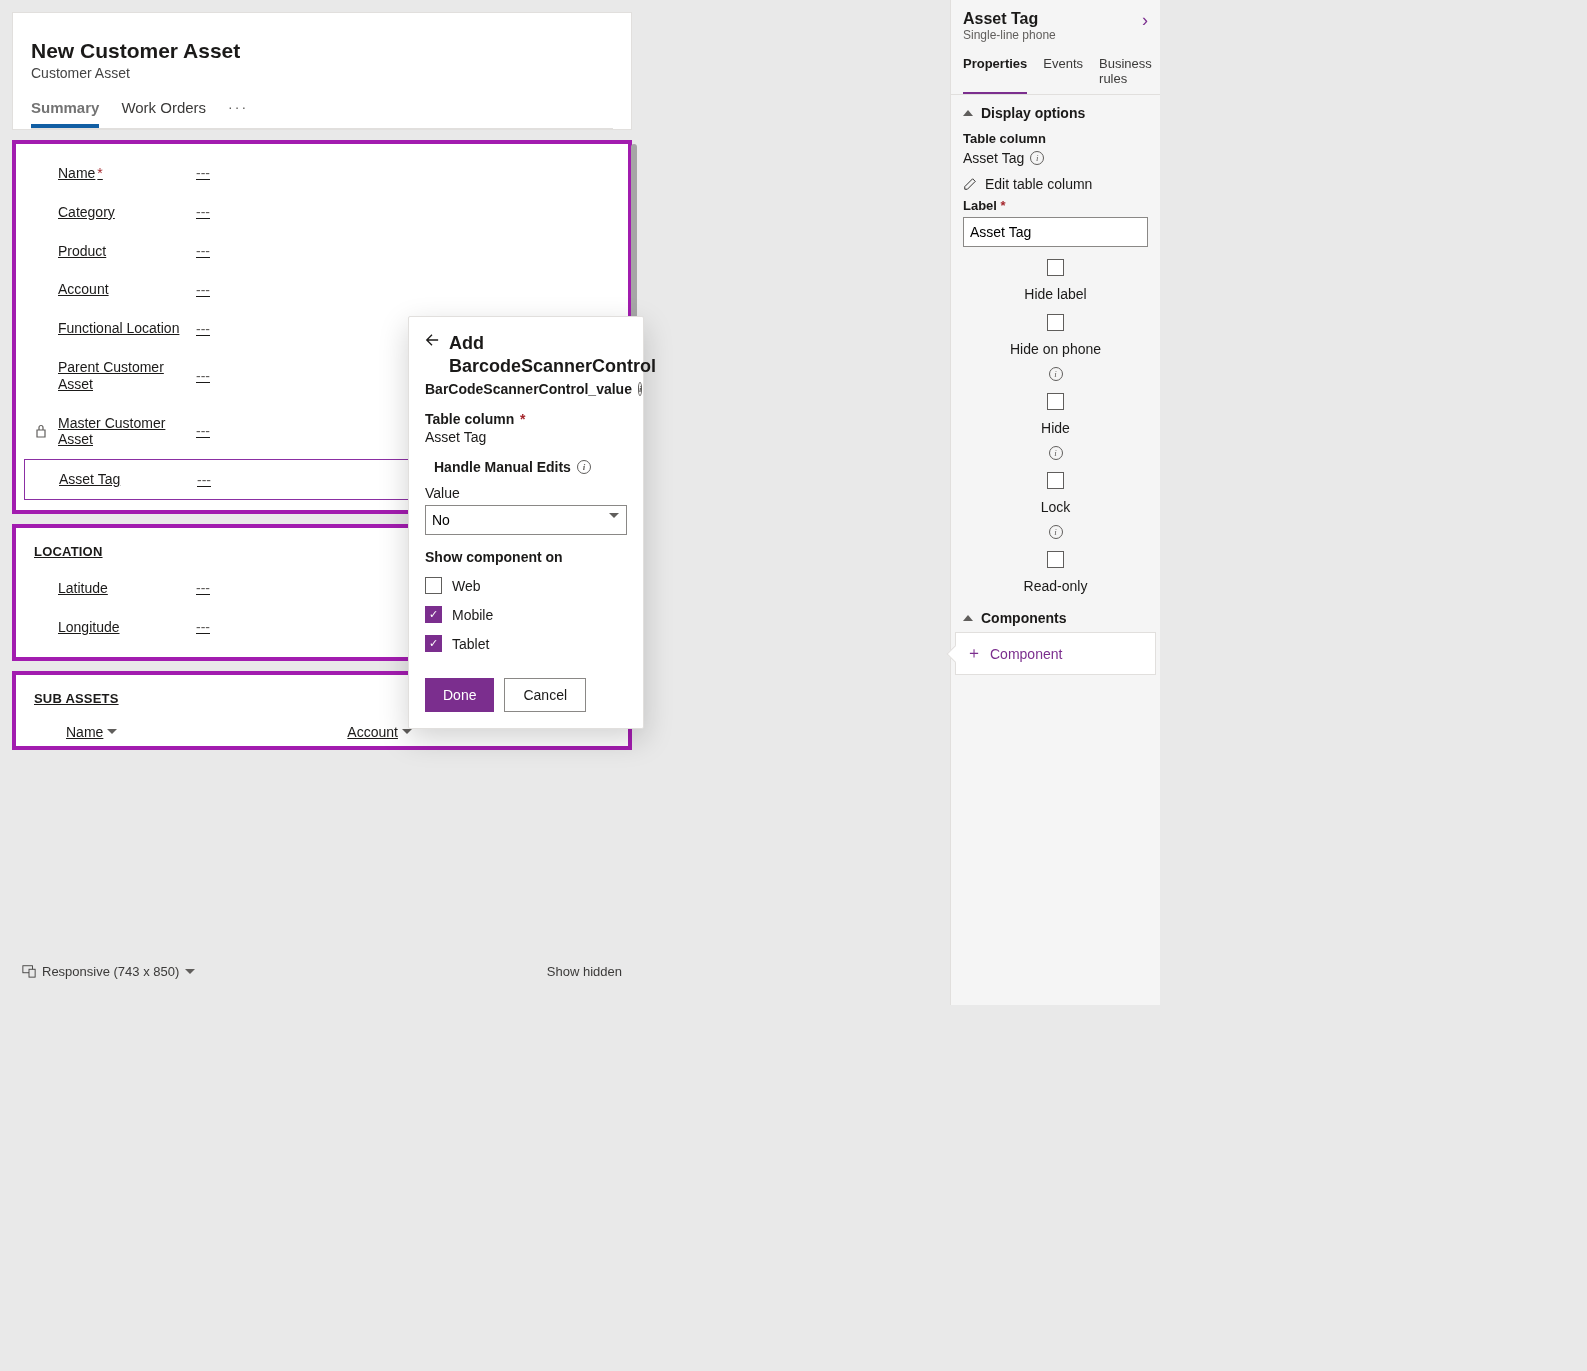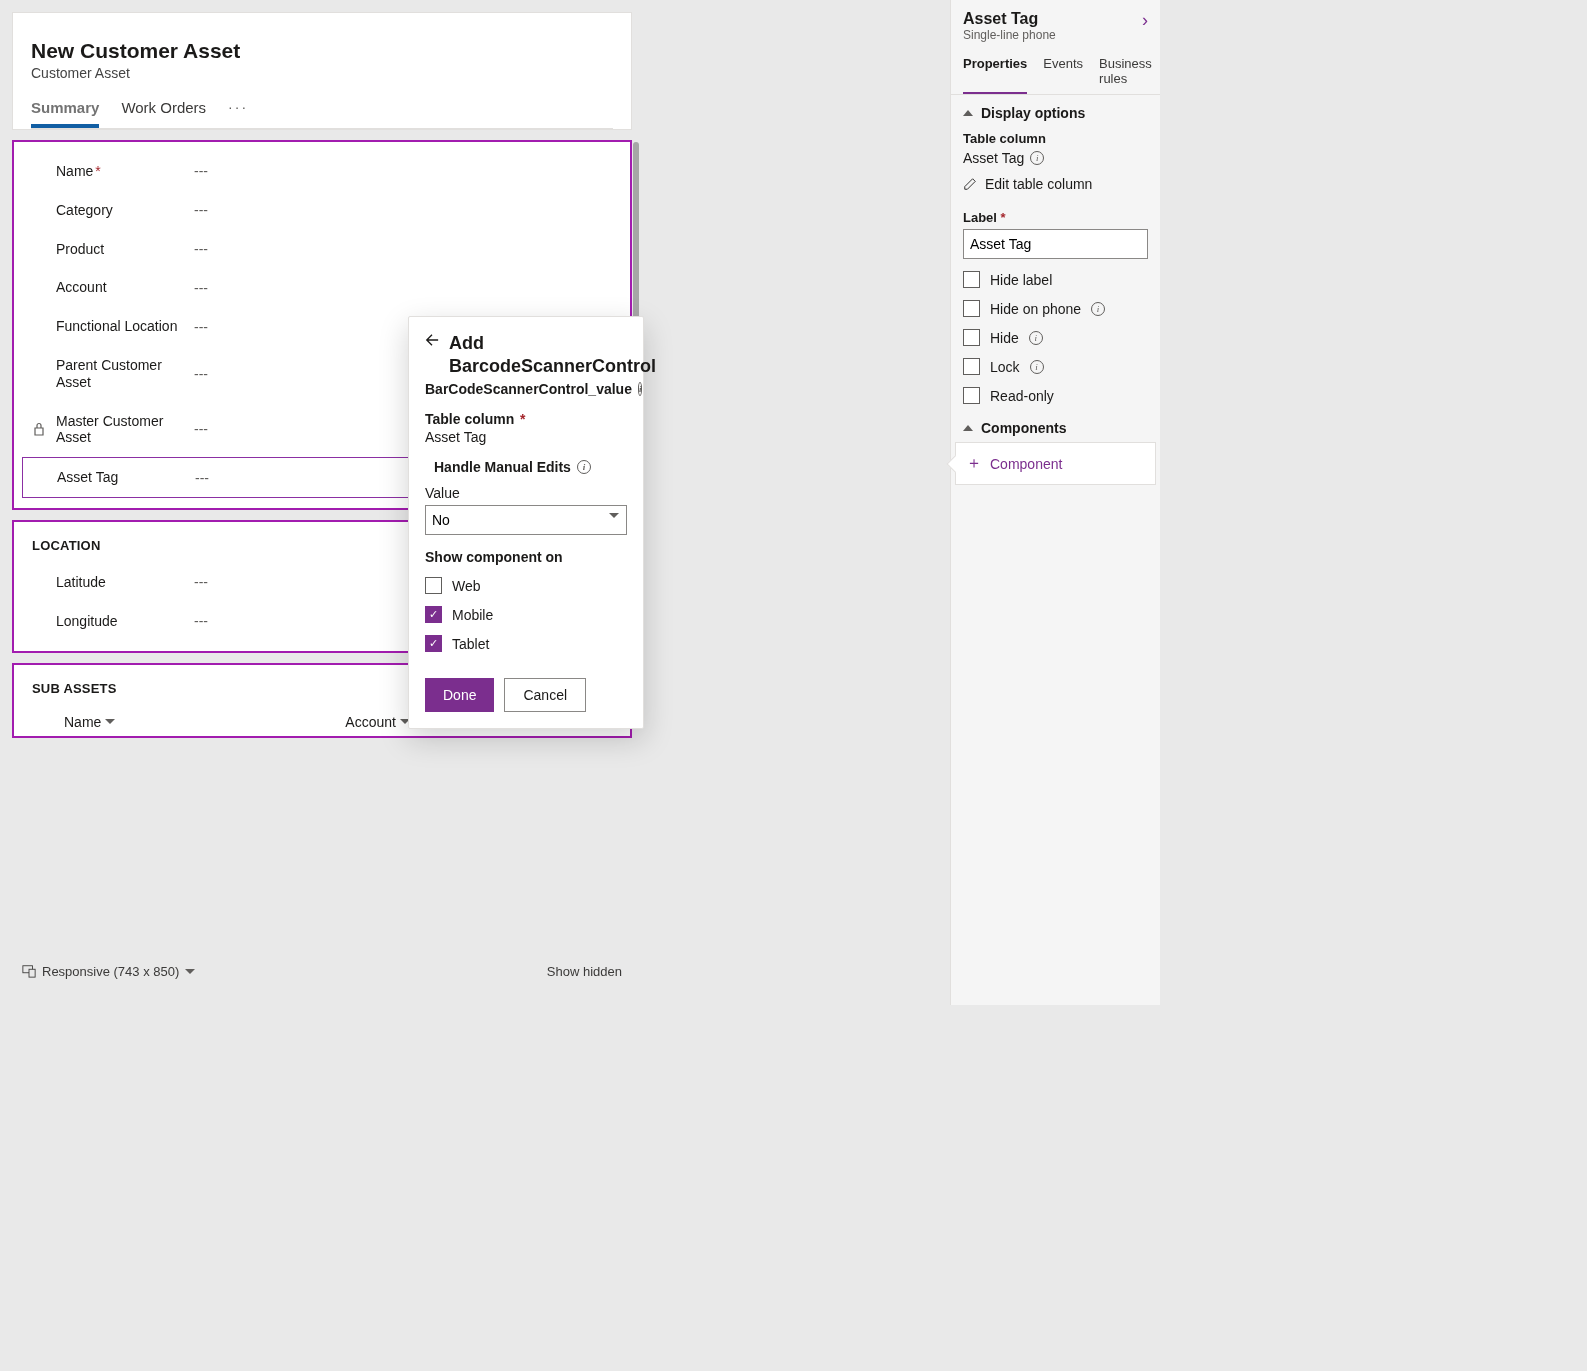--- a/index.html
+++ b/index.html
@@ -10,21 +10,21 @@
 
   .form-card { background:#fff; border:1px solid #e1dfdd; padding:12px 18px 0 18px; }
   .form-title { font-size:21px; font-weight:600; margin:14px 0 2px 0; }
   .form-entity { font-size:14px; color:#444; margin-bottom:10px; }
   .tabs { display:flex; gap:22px; border-bottom:1px solid #e1dfdd; margin-top:4px; }
   .tab { padding:8px 0 10px 0; font-size:15px; cursor:pointer; color:#3b3a39; }
   .tab.active { font-weight:600; color:#737373; border-bottom:2px solid #0d6efd; border-bottom-color:#115ea3; position:relative; }
   .tab.active::after { content:""; position:absolute; left:0; right:0; bottom:-1px; height:3px; background:#115ea3; }
   .tab-more { padding:8px 0 10px 0; color:#605e5c; letter-spacing:2px; cursor:pointer; }
 
-  .section-card { background:#fff; border:2px solid #a21caf; margin-top:10px; padding:10px 0; position:relative; }
+  .section-card { background:#fff; border:4px solid #a21caf; margin-top:10px; padding:10px 0; position:relative;text-decoration:underline; }
   .field-row { display:flex; align-items:center; padding:11px 18px; gap:10px; }
   .field-icon { width:14px; display:flex; justify-content:center; color:#605e5c; }
   .field-label { width:128px; font-size:14px; color:#1b1a19; line-height:1.2; }
   .field-req { color:#a4262c; margin-left:2px; }
   .field-value { color:#605e5c; }
   .field-row.selected { border:1px solid #8b2fa3; margin:0 8px; padding:11px 10px; }
 
   .section-header { font-weight:600; padding:6px 18px 10px 18px; letter-spacing:0.2px; font-size:13px; }
 
   .columns-row { display:flex; gap:40px; padding:8px 18px 2px 50px; }
@@ -57,21 +57,21 @@
   .rp-sub { font-size:12px; color:#605e5c; }
   .rp-tabs { display:flex; gap:16px; padding:6px 12px 0 12px; border-bottom:1px solid #e1dfdd; }
   .rp-tab { padding:4px 0 8px 0; font-size:13px; color:#3b3a39; cursor:pointer; }
   .rp-tab.active { font-weight:600; border-bottom:2px solid #7b2e8e; color:#1b1a19; }
   .rp-section { padding:10px 12px 6px 12px; }
   .rp-sec-head { display:flex; align-items:center; gap:8px; font-weight:600; font-size:14px; }
   .rp-field-label { font-weight:600; font-size:13px; margin-top:10px; }
   .rp-inline { display:flex; align-items:center; gap:6px; margin-top:4px; font-size:14px; }
   .rp-link { display:flex; align-items:center; gap:8px; margin-top:10px; font-size:14px; cursor:pointer; color:#1b1a19;}
   .rp-input { width:100%; height:30px; border:1px solid #8a8886; padding:0 6px; font-size:14px; margin-top:4px; background:#fff;}
-  .rp-chkrow { display:flex; align-items:center; gap:10px; margin-top:12px; font-size:14px; }
+  .rp-chkrow { display:flex; align-items:center; gap:10px; margin-top:12px; font-size:14px;flex-direction:column; }
   .rp-chk { width:17px; height:17px; border:1px solid #605e5c; background:#fff; }
   .rp-component { margin:6px 4px 0 4px; background:#fff; border:1px solid #e1dfdd; padding:10px 10px; display:flex; align-items:center; gap:8px; color:#7b2e8e; font-size:14px; cursor:pointer; position:relative;}
   .notch { position:absolute; left:-7px; top:50%; transform:translateY(-50%) rotate(45deg); width:12px; height:12px; background:#fff; border-left:1px solid #e1dfdd; border-bottom:1px solid #e1dfdd;}
   .info-circ { display:inline-flex; width:14px; height:14px; border:1px solid #605e5c; border-radius:50%; align-items:center; justify-content:center; font-size:9px; font-style:italic; font-family:Georgia,serif; color:#605e5c; }
   .chevron { width:0; height:0; border-left:5px solid transparent; border-right:5px solid transparent; border-bottom:6px solid #605e5c; display:inline-block; }
   .chevron-down { border-top:5px solid #605e5c; border-bottom:none; }
   .lock-icon svg { width:12px; height:14px; }
   .back-arrow svg { width:14px; height:14px; }
   .chev-right { color:#7b2e8e; font-size:18px;}
   svg { display:block; }
@@ -261,21 +261,21 @@
         <span>Asset Tag</span>
         <span class="info-circ">i</span>
       </div>
       <div class="rp-link">
         <svg width="14" height="14" viewBox="0 0 16 16">
             <path fill="none" stroke="#1b1a19" d="M2 14v-3L11 2l3 3-9 9H2z"></path>
           </svg>
         <span>Edit table column</span>
       </div>
 
-      <div class="rp-field-label" style="margin-top:18px;"><span>Label</span> <span style="color:#a4262c;">*</span></div>
+      <div class="rp-field-label" style="margin-top:6px;"><span>Label</span> <span style="color:#a4262c;">*</span></div>
       <input class="rp-input" value="Asset Tag" style="">
 
       <div class="rp-chkrow">
         <span class="rp-chk"></span>
         <span>Hide label</span>
       </div>
       <div class="rp-chkrow">
         <span class="rp-chk"></span>
         <span>Hide on phone</span>
         <span class="info-circ">i</span>

